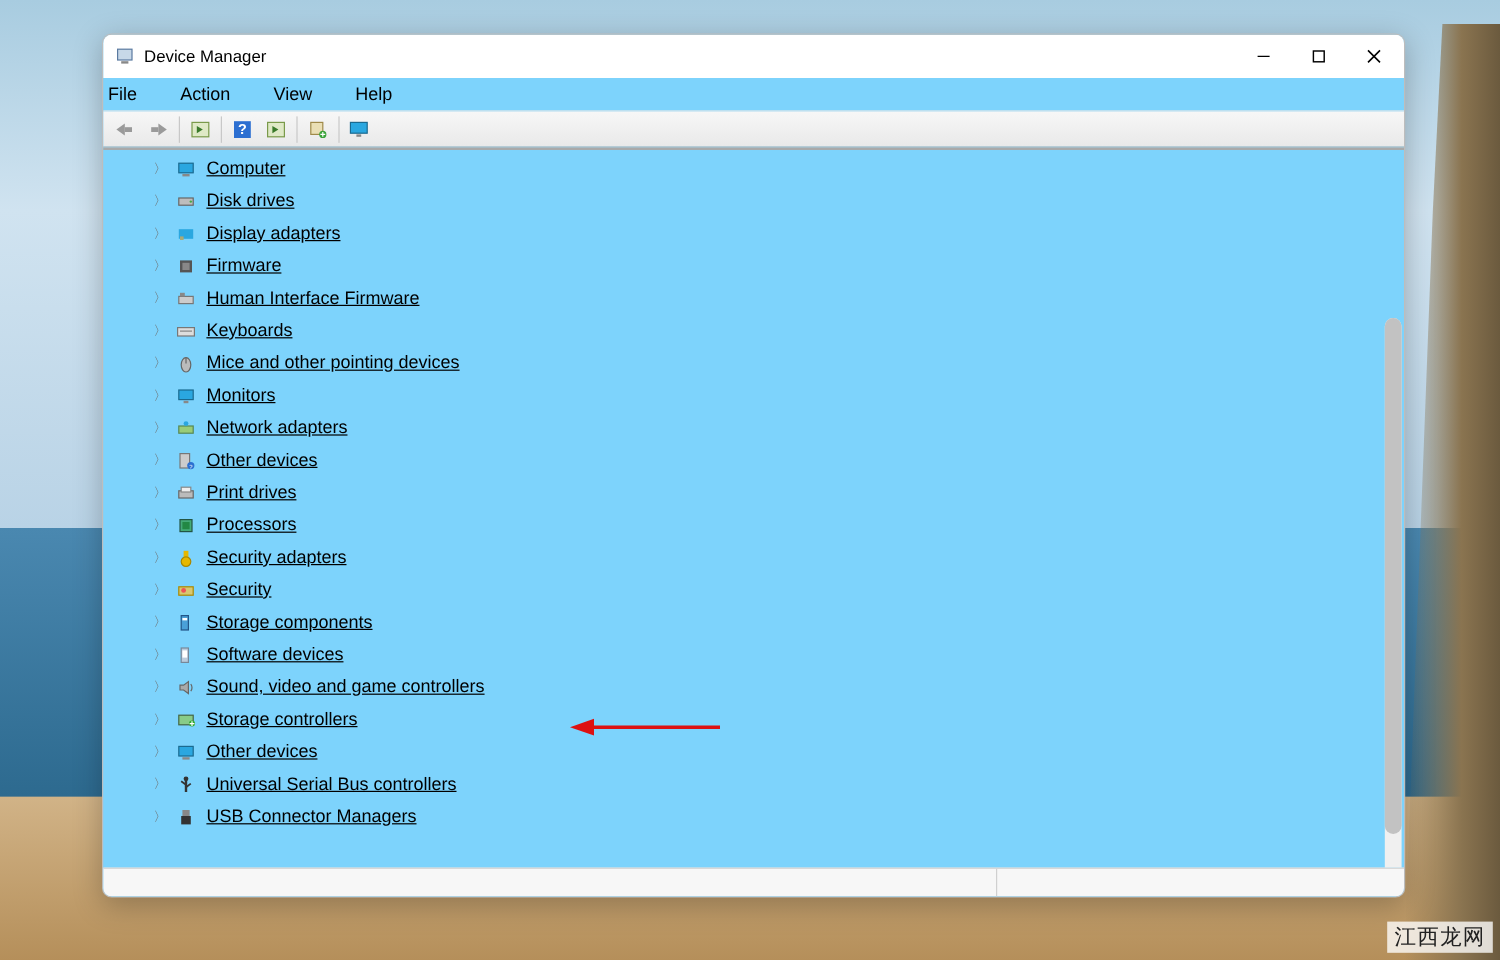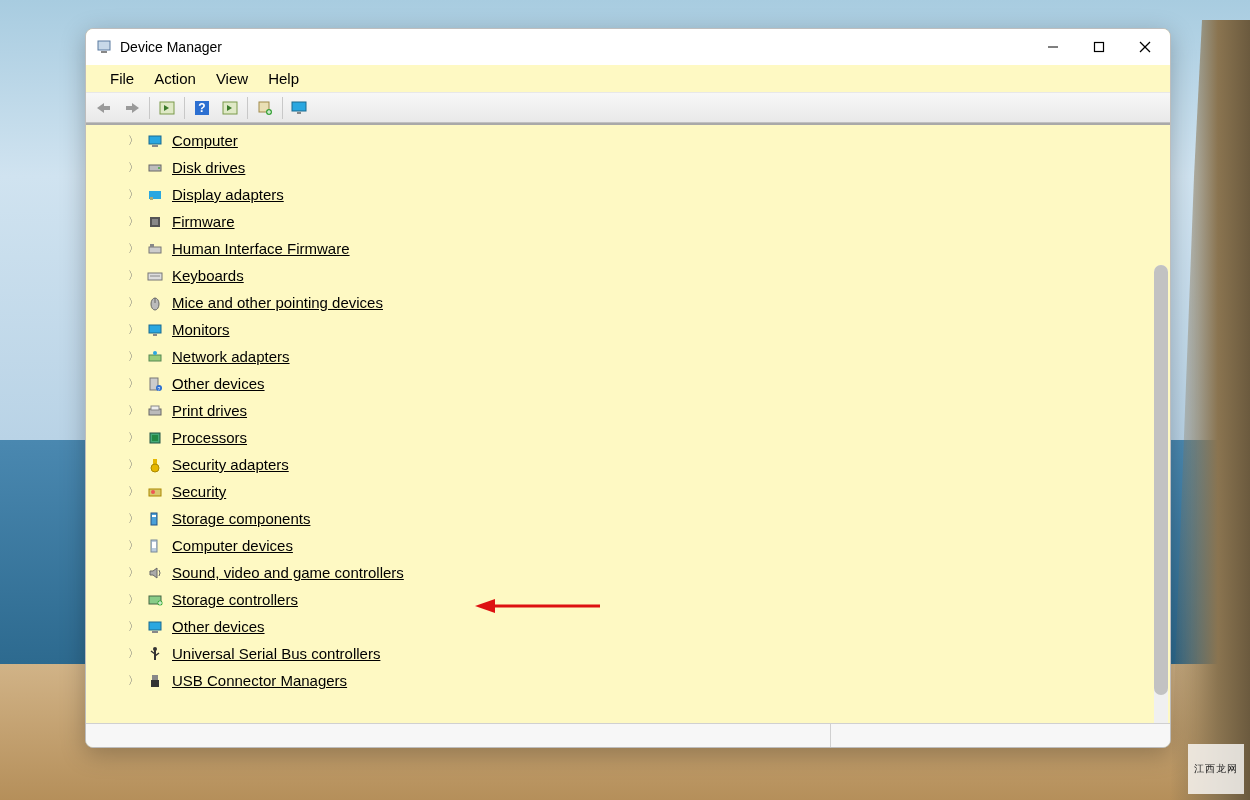--- a/index.html
+++ b/index.html
@@ -17,21 +17,21 @@
 .wallpaper .sea { position:absolute; top:55%; left:0; right:0; height:28%; background: linear-gradient(to bottom,#4a88b0,#2d6a8f); }
 .wallpaper .beach { position:absolute; bottom:0; left:0; right:0; height:17%; background: linear-gradient(to bottom,#d1b387,#b58f5a); }
 .wallpaper .cliff { position:absolute; right:0; top:20px; width:80px; height:780px; background: linear-gradient(to left,#6b5a3e,#8a7450 40%,transparent); clip-path: polygon(40% 0,100% 0,100% 100%,0 100%,30% 20%); }
 
 .window {
   position: absolute;
   left: 85px;
   top: 28px;
   width: 1086px;
   height: 720px;
-  background: #fef9c3;
+  background: #7dd3fc;
   border: 1px solid #bdbdbd;
   border-radius: 8px;
   box-shadow: 0 6px 24px rgba(0,0,0,0.25);
   display: flex;
   flex-direction: column;
   overflow: hidden;
 }
 .titlebar {
   height: 36px;
   display: flex;
@@ -42,22 +42,22 @@
 .titlebar .app-icon { width:16px; height:16px; margin-right:8px; }
 .titlebar .title { font-size:14px; color:#000; flex:0 0 auto; }
 .titlebar .spacer { flex:1; }
 .winbtn { width:46px; height:36px; display:flex; align-items:center; justify-content:center; cursor:default; }
 .winbtn svg { width:12px; height:12px; }
 
 .menubar {
   height: 28px;
   display: flex;
   align-items: center;
-  gap: 20px;
-  padding: 0 24px;
+  gap: 36px;
+  padding: 0 4px;
   border-bottom: 1px solid #e8e8e8;
   font-size: 15px;
 }
 .menubar .menu-item { cursor:default; line-height:28px; }
 
 .toolbar {
   height: 30px;
   background: linear-gradient(#f7f7f7,#e9e9e9);
   border-bottom: 1px solid #c0c0c0;
   display:flex;
@@ -121,22 +121,22 @@
   top:596px;
   pointer-events:none;
 }
 
 .watermark {
   position:absolute;
   right:6px;
   bottom:6px;
   background: rgba(255,255,255,0.78);
   color:#222;
-  font-size:10px;
-  padding:18px 6px;
+  font-size:18px;
+  padding:1px 6px;
   letter-spacing:1px;
   font-family: "SimSun","Segoe UI",sans-serif;
 }
 </style>
 </head>
 <body>
 
 <div class="wallpaper">
   <div class="sky"></div>
     <div class="sea"></div>
@@ -385,21 +385,21 @@
           <span class="lbl">Storage components</span>
         </div>
         <div class="tree-item">
           <span class="chev">〉</span>
           <span class="node-icon">
             <svg width="16" height="16" viewBox="0 0 16 16">
               <rect x="4" y="2" width="6" height="12" fill="#bcd" stroke="#789"></rect>
               <rect x="5" y="4" width="4" height="6" fill="#fff"></rect>
             </svg>
           </span>
-          <span class="lbl">Computer devices</span>
+          <span class="lbl">Software devices</span>
         </div>
         <div class="tree-item">
           <span class="chev">〉</span>
           <span class="node-icon">
             <svg width="16" height="16" viewBox="0 0 16 16">
               <polygon points="3,6 6,6 10,3 10,13 6,10 3,10" fill="#aaa" stroke="#666"></polygon>
               <path d="M12 5 Q14 8 12 11" fill="none" stroke="#666"></path>
             </svg>
           </span>
           <span class="lbl">Sound, video and game controllers</span>

